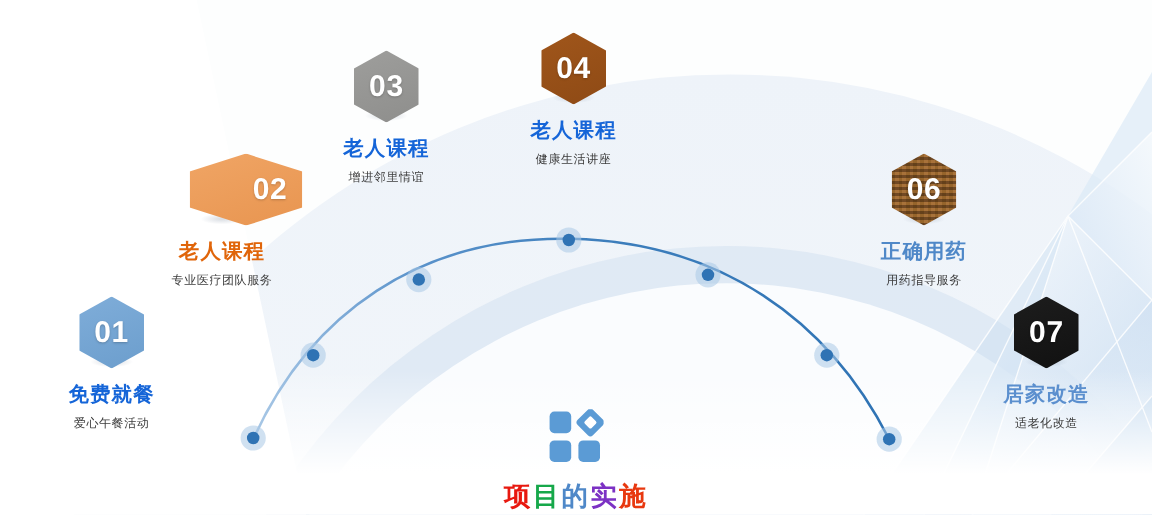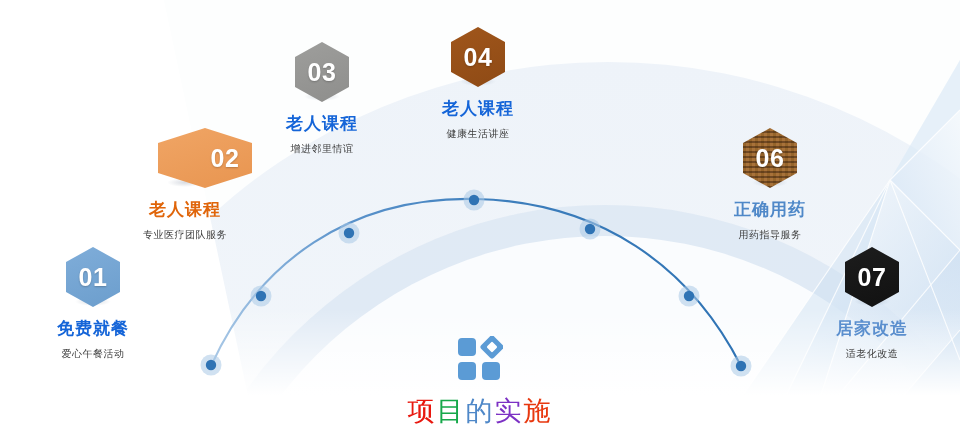--- a/index.html
+++ b/index.html
@@ -119,22 +119,22 @@
     left:0;right:0;
     bottom:4px;
     text-align:center;
   }
   .logo{
     width:46px;height:46px;
     margin:0 auto 16px auto;
     position:relative;
   }
   .main-title{
-    font-size:27px;
-    font-weight:normal;
+    font-size:22px;
+    font-weight:bold;
     letter-spacing:2px;
     line-height:1;
     white-space:nowrap;
   }
   .main-title span{display:inline-block;}
 </style>
 </head>
 <body>
 
 <div id="stage">

